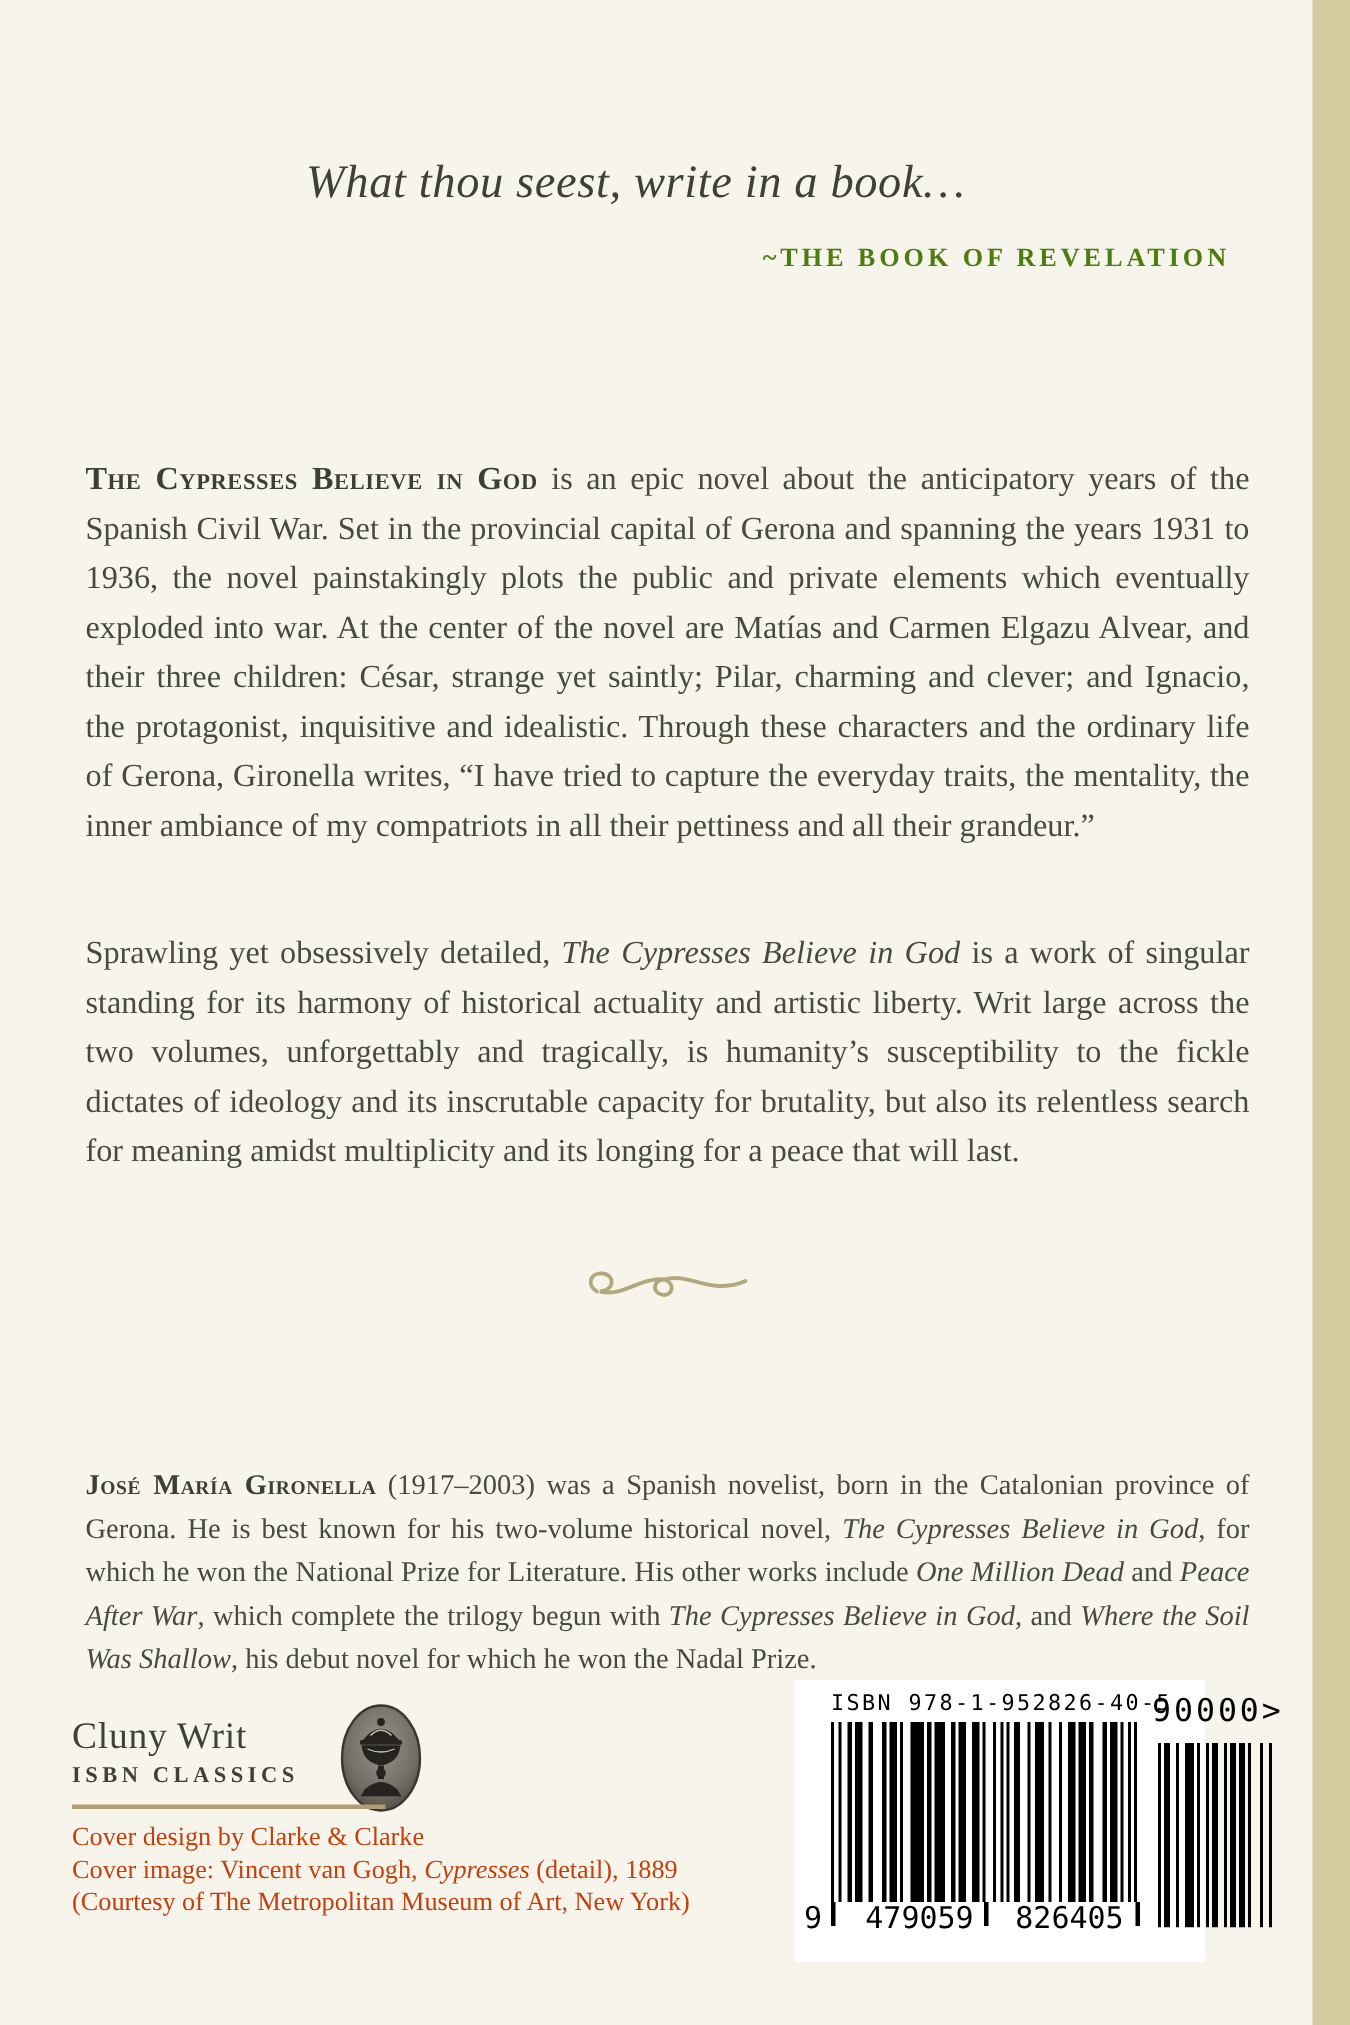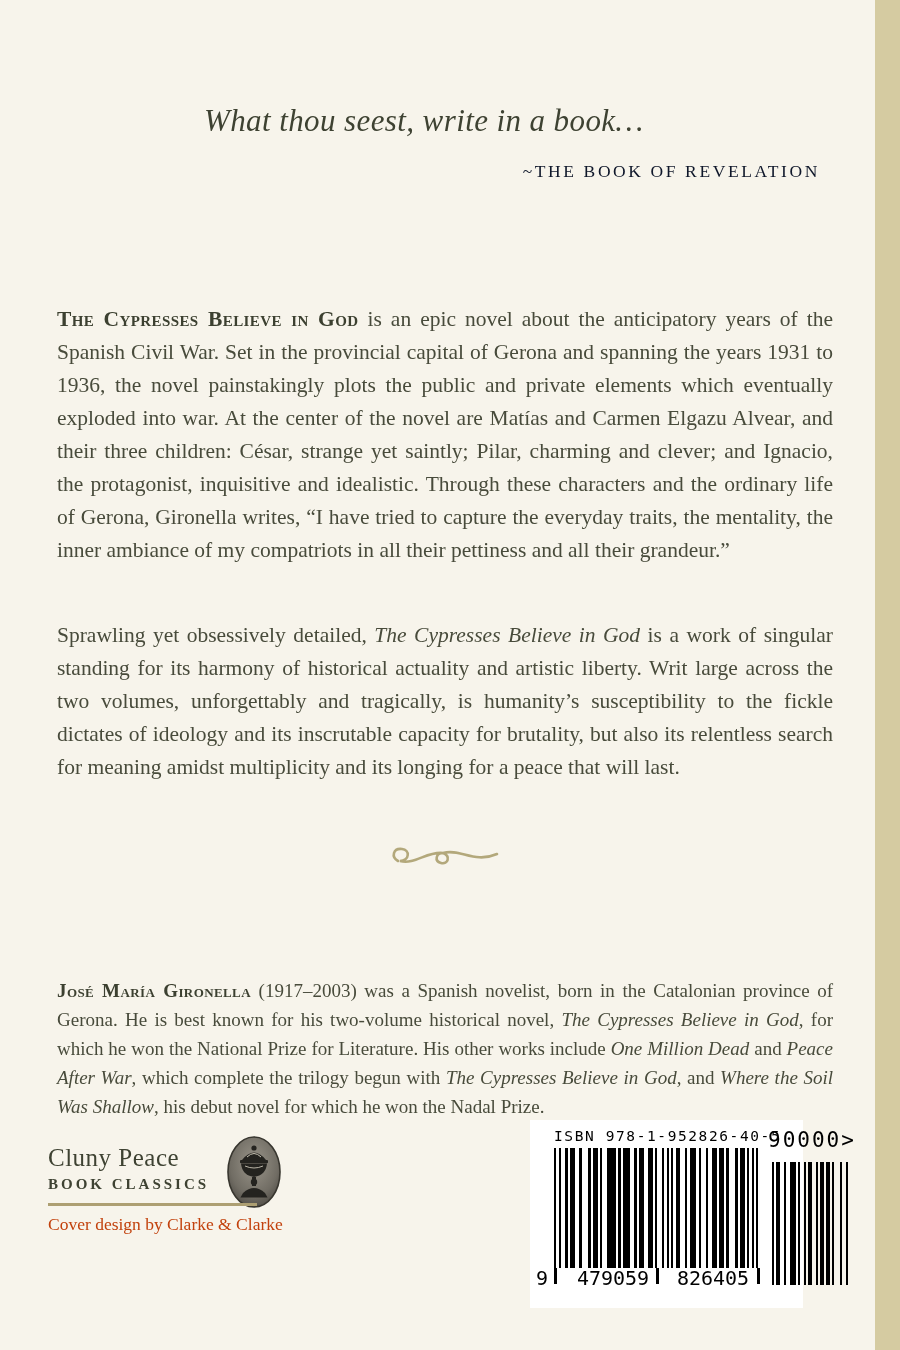--- a/index.html
+++ b/index.html
@@ -9,21 +9,21 @@
     font-family:"Liberation Serif", serif; color:#484b3b;
   }
   .spine-band { position:absolute; top:0; right:0; width:25px; height:1350px; background:#d5cba1; }
 
   .quote {
     position:absolute; left:204px; top:103px; width:560px;
     font-style:italic; font-size:31px; letter-spacing:0.4px; color:#3e4232;
   }
   .quote-attribution {
     position:absolute; left:300px; top:161px; width:520px; text-align:right;
-    font-weight:normal; font-size:17.5px; letter-spacing:2.6px; color:#0f172a;
+    font-weight:bold; font-size:17.5px; letter-spacing:2.6px; color:#4d7c0f;
   }
 
   .body-col { position:absolute; left:57px; width:776px; text-align:justify; }
   .synopsis-1 { top:281px; font-size:21.5px; line-height:33px; }
   .synopsis-2 { top:597px; font-size:21.5px; line-height:33px; }
   .bio { top:928px; font-size:19px; line-height:29px;margin-top:48px; }
   .sc { font-variant:small-caps; font-weight:bold; color:#3c4030; letter-spacing:0.4px; }
   i { font-style:italic; }
 
   .ornament { position:absolute; left:390px; top:840px; }
@@ -71,22 +71,22 @@
   <p class="body-col synopsis-2"><span>Sprawling yet obsessively detailed, </span><i>The Cypresses Believe in God</i><span> is a work of singular standing for its harmony of historical actuality and artistic liberty. Writ large across the two volumes, unforgettably and tragically, is humanity’s susceptibility to the fickle dictates of ideology and its inscrutable capacity for brutality, but also its relentless search for meaning amidst multiplicity and its longing for a peace that will last.</span></p>
 
   <div class="ornament">
     <svg width="110" height="30" viewBox="0 0 110 30">
       <path d="M8 21 C1 17 3 8 12 9 C20 10 20 20 10 21 C25 25 37 11 53 13 C46 13 44 21 51 23 C58 25 61 16 53 13 C70 8 84 24 107 14" fill="none" stroke="#b3a87b" stroke-width="2.6" stroke-linecap="round"></path>
     </svg>
   </div>
 
   <p class="body-col bio"><span class="sc">José María Gironella</span><span> (1917–2003) was a Spanish novelist, born in the Catalonian province of Gerona. He is best known for his two-volume historical novel, </span><i>The Cypresses Believe in God</i><span>, for which he won the National Prize for Literature. His other works include </span><i>One Million Dead</i><span> and </span><i>Peace After War</i><span>, which complete the trilogy begun with </span><i>The Cypresses Believe in God</i><span>, and </span><i>Where the Soil Was Shallow</i><span>, his debut novel for which he won the Nadal Prize.</span></p>
 
-  <div class="publisher-name">Cluny Peace</div>
-  <div class="publisher-imprint">BOOK CLASSICS</div>
+  <div class="publisher-name">Cluny Writ</div>
+  <div class="publisher-imprint">ISBN CLASSICS</div>
 
   <div class="emblem">
     <svg width="54" height="72" viewBox="0 0 54 72">
       <defs>
         <radialGradient id="eg" cx="50%" cy="38%" r="70%">
           <stop offset="0%" stop-color="#9a958a"></stop>
           <stop offset="65%" stop-color="#716d64"></stop>
           <stop offset="100%" stop-color="#47443e"></stop>
         </radialGradient>
       </defs>
@@ -102,20 +102,22 @@
       </g>
       <path d="M20 21 Q27 14 34 21" fill="none" stroke="#c9c4b4" stroke-width="1"></path>
       <path d="M18 30 Q27 34 36 30" fill="none" stroke="#c9c4b4" stroke-width="0.9"></path>
     </svg>
   </div>
 
   <div class="gold-rule"></div>
 
   <div class="credits">
     <div>Cover design by Clarke &amp; Clarke</div>
+    <div><span>Cover image: Vincent van Gogh, </span><i>Cypresses</i><span> (detail), 1889</span></div>
+    <div>(Courtesy of The Metropolitan Museum of Art, New York)</div>
   </div>
 
   <div class="barcode-panel">
     <div class="isbn-label">ISBN 978-1-952826-40-5</div>
     <div class="main-bars">
         <div style="flex: 0 0 auto; height: 100%; width: 2.3px; background: rgb(0, 0, 0);"></div>
         <div style="flex: 0 0 auto; height: 100%; width: 2.3px; background: transparent;"></div>
         <div style="flex: 0 0 auto; height: 100%; width: 2.3px; background: rgb(0, 0, 0);"></div>
         <div style="flex: 0 0 auto; height: 100%; width: 4.6px; background: transparent;"></div>
         <div style="flex: 0 0 auto; height: 100%; width: 2.3px; background: rgb(0, 0, 0);"></div>

